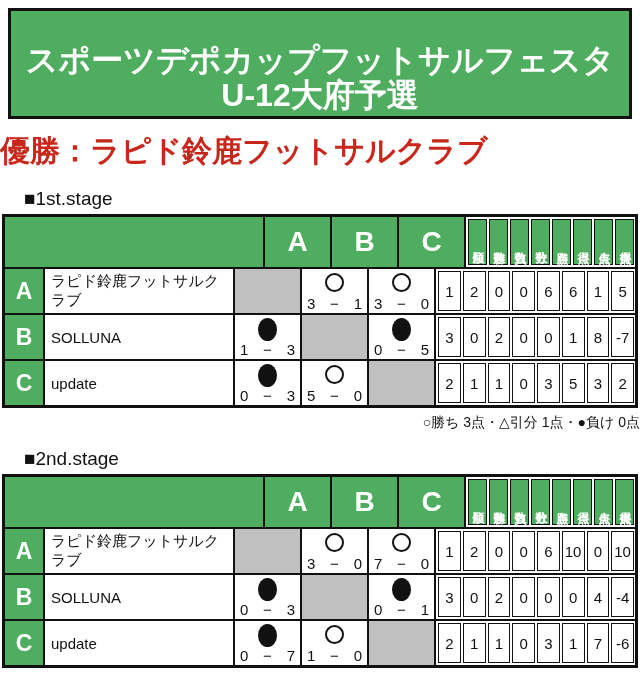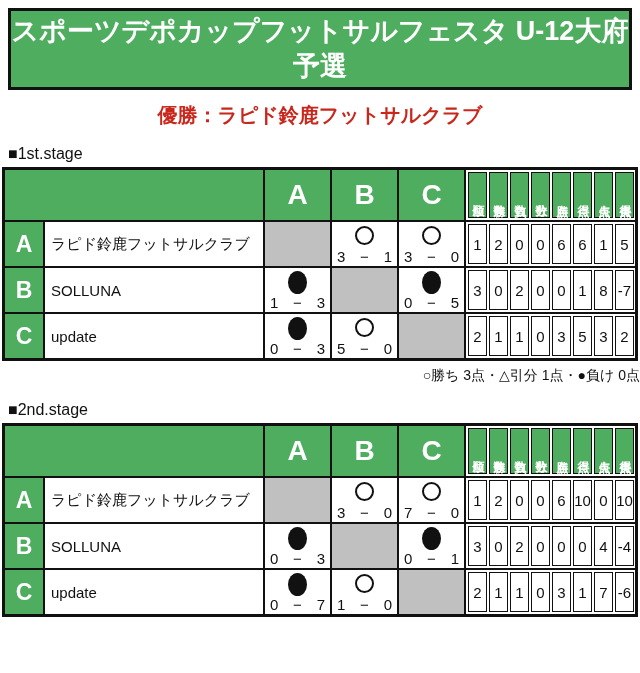--- a/index.html
+++ b/index.html
@@ -11,49 +11,48 @@
   }
   .banner {
     margin: 8px 8px 0;
     border: 3px solid #111;
     background: var(--green, #4fad5f);
     color: #fff;
     text-align: center;
     font-weight: bold;
     padding: 3px 0;
   }
-  .banner-line { font-size: 27px; line-height: 35px; }
+  .banner-line { font-size: 32px; line-height: 35px; margin-top: 29px; }
   .champion {
-    text-align: center;
     color: var(--red, #c9271c);
-    font-size: 20px;
+    font-size: 30px;
     font-weight: bold;
     margin: 12px 0 16px;
   }
   .stage-heading {
-    font-size: 16px;
-    margin: 8px 0 4px 8px;
+    font-size: 19px;
+    margin: 8px 0 4px 24px;
     color: #111;
   }
   .league-table {
     margin: 0 2px;
     border: 3px solid #111;
     background: #fff;
   }
   .trow { display: flex; height: 46px; }
   .trow.thead { height: 50px; }
   .trow + .trow { border-top: 2px solid #111; }
   .corner-cell { width: 258px; background: var(--green, #4fad5f); }
   .letter-cell {
     width: 38px; background: var(--green, #4fad5f); color: #fff;
     font-weight: bold; font-size: 23px;
     display: flex; align-items: center; justify-content: center;
   }
   .team-cell {
-    width: 220px; border-left: 2px solid #111;
+    width: 190px; border-left: 2px solid #111;
     display: flex; align-items: center; padding-left: 6px;
     font-size: 15px; background: #fff;
   }
   .match-head {
     width: 67px; border-left: 2px solid #111;
     background: var(--green, #4fad5f); color: #fff;
     font-weight: bold; font-size: 28px;
     display: flex; align-items: center; justify-content: center;
   }
   .match-cell {

